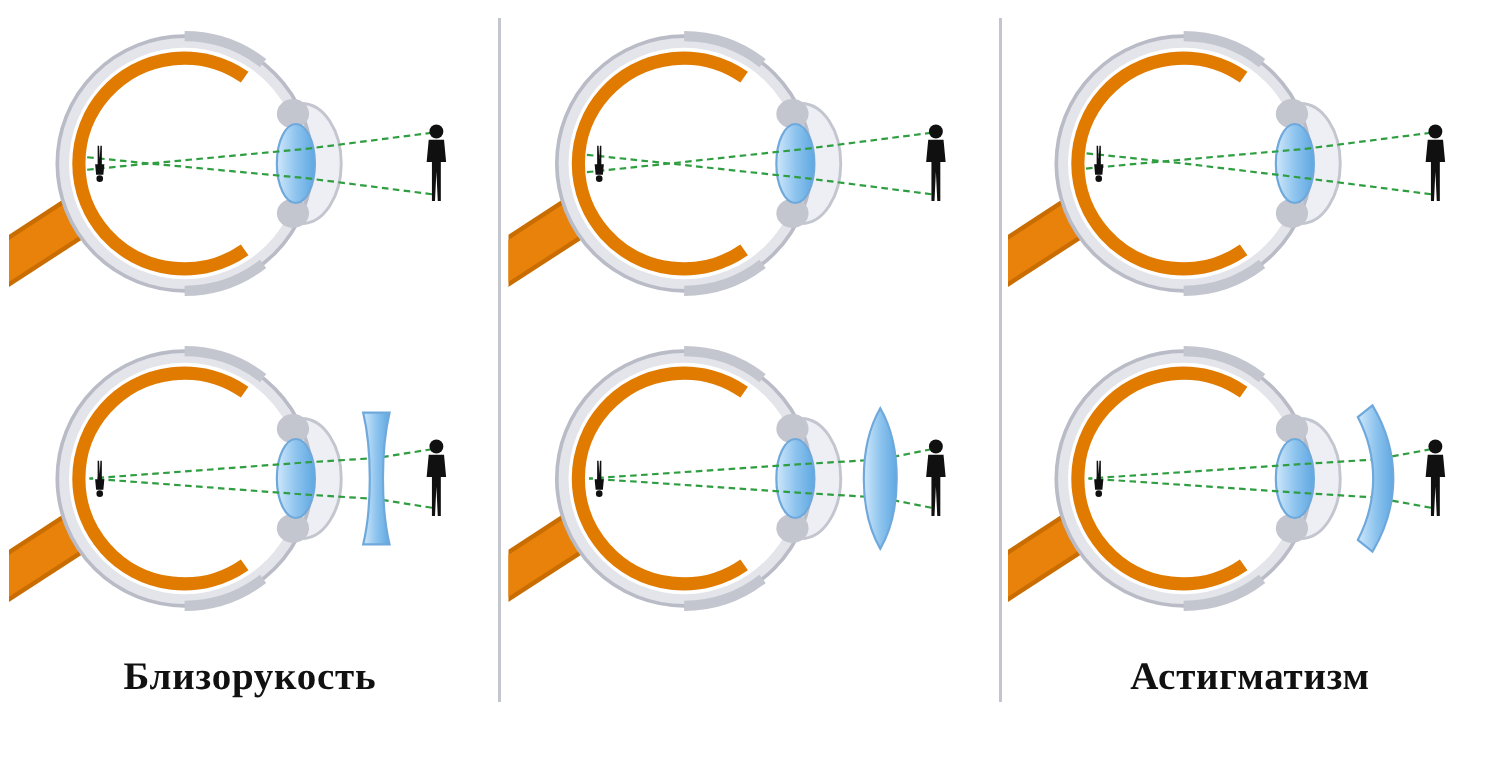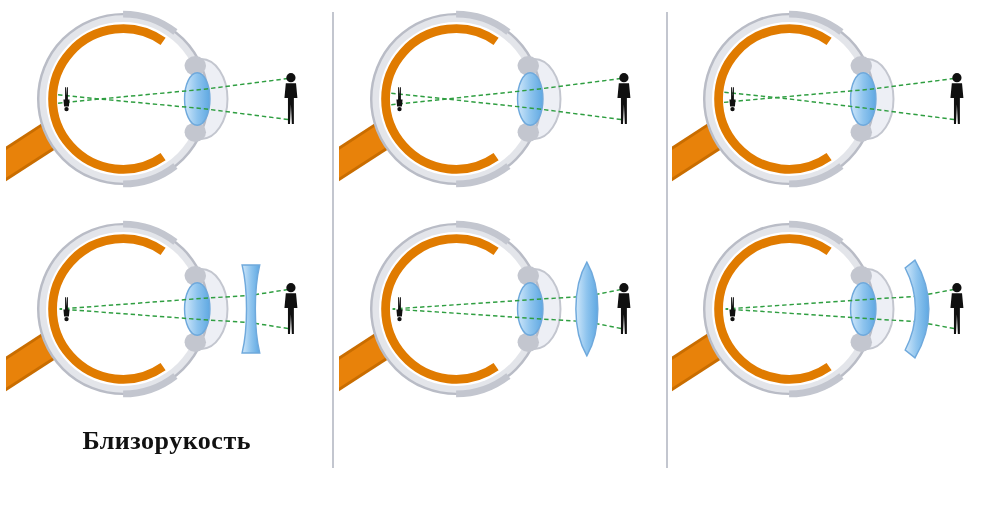--- a/index.html
+++ b/index.html
@@ -5,21 +5,21 @@
   * { margin: 0; padding: 0; box-sizing: border-box; }
   html, body { background: #ffffff; }
   body {
     width: 1000px; height: 512px; overflow: hidden;
     font-family: "Liberation Serif", "DejaVu Serif", serif;
   }
   .page { position: relative; width: 1000px; height: 512px; background: #ffffff; }
   .columns { display: flex; height: 100%; }
   .panel {
     flex: 1 1 0; display: flex; flex-direction: column;
-    align-items: center; padding-top: 0;
+    align-items: center; padding-top: 10px;
   }
   .diagram { width: 322px; height: 198px; display: block; }
   .diagram + .diagram { margin-top: 12px; }
   .panel-label {
     margin-top: 18px; font-size: 26px; font-weight: bold;
     color: #111111; letter-spacing: 0.5px; text-align: center;
   }
   .divider {
     position: absolute; top: 12px; height: 456px; width: 2px;
     background: #c3c6cf;
@@ -139,19 +139,20 @@
         <use href="#eyeball" xlink:href="#eyeball"></use>
         <g class="rays">
           <path d="M 289 80 L 251 87 L 203 90 L 55 100"></path>
           <path d="M 289 120 L 251 113 L 203 110 L 55 100"></path>
         </g>
         <use href="#lensCyl" xlink:href="#lensCyl" transform="translate(253,100)"></use>
         <use href="#figure" xlink:href="#figure" class="fig" transform="translate(292,100) scale(0.95)"></use>
         <use href="#figure" xlink:href="#figure" class="fig" transform="translate(62,100) rotate(180) scale(0.45)"></use>
       </svg>
 
+      <div class="panel-label">Астигматизм</div>
     </section>
 
   </div>
 
   <div class="divider d1"></div>
   <div class="divider d2"></div>
 </div>
 
 </body></html>

